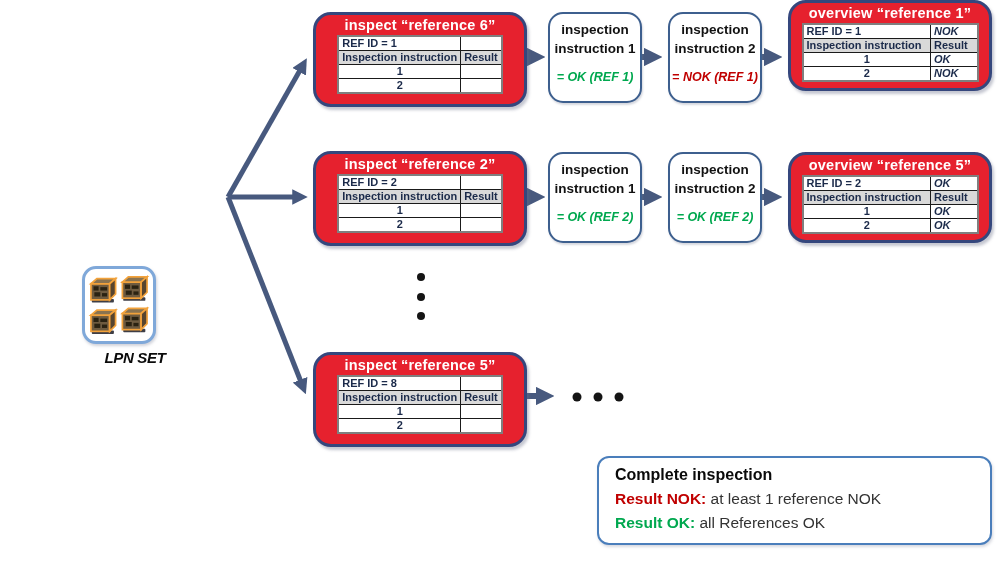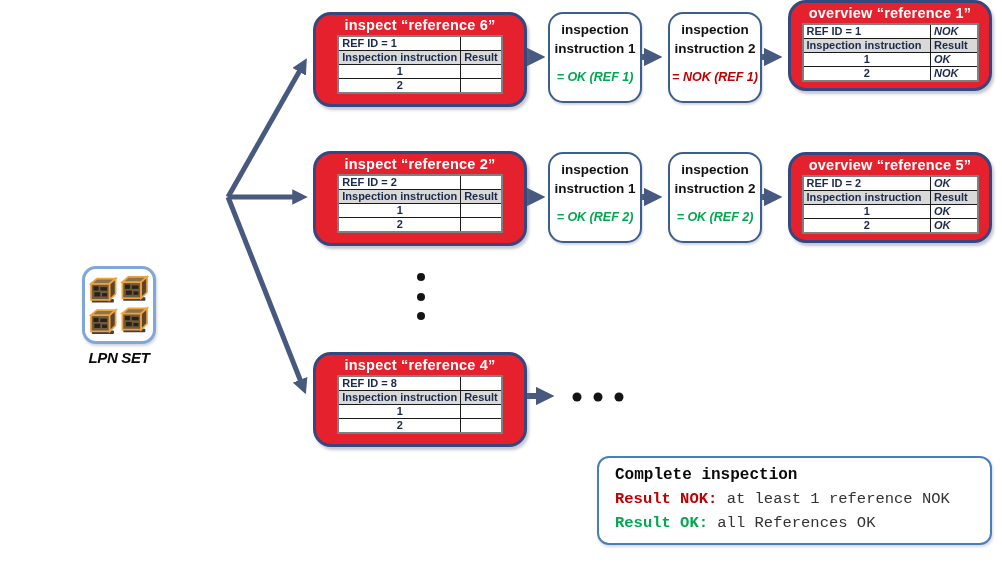--- a/index.html
+++ b/index.html
@@ -55,26 +55,26 @@
   .instr-title{font-size:13.5px;font-weight:700;color:#111;text-align:center;line-height:1.4;margin-top:7px;}
   .instr-status{font-size:12.5px;font-weight:700;font-style:italic;text-align:center;margin-top:11px;white-space:nowrap;}
 
   .st-ok{color:var(--green);}
   .st-nok{color:var(--nok);}
 
   .lpn{position:absolute;left:82px;top:266px;width:74px;height:78px;background:#fff;
        border:3px solid #7FA8D9;border-radius:14px;box-sizing:border-box;
        box-shadow:1px 2px 3px rgba(120,125,150,.35);}
   .lpn svg{width:100%;height:100%;display:block;}
-  .lpn-label{position:absolute;left:68px;top:349px;width:102px;text-align:center;
+  .lpn-label{position:absolute;left:84px;top:349px;width:102px;text-align:center;
              font-size:15px;font-weight:700;font-style:italic;color:#0a0a0a;letter-spacing:-.3px;}
 
   .complete{position:absolute;left:597px;top:456px;width:395px;height:89px;background:#fff;
             border:2px solid #4A7EBB;border-radius:12px;box-sizing:border-box;
-            padding:8px 16px 0;box-shadow:1px 2px 3px rgba(120,125,150,.30);font-family:Liberation Mono, monospace;}
+            padding:8px 16px 0;box-shadow:1px 2px 3px rgba(120,125,150,.30);}
   .c-title{font-size:16px;font-weight:700;color:#0a0a0a;margin-bottom:3px;}
   .c-line{font-size:15.5px;color:#333;line-height:1.55;white-space:nowrap;}
   .c-label{font-weight:700;}
 </style>
 </head>
 <body>
 
 <div class="canvas">
 
   <svg class="arrows" xmlns="http://www.w3.org/2000/svg">
@@ -174,21 +174,21 @@
           </tr>
       <tr>
             <td class="num">2</td>
           <td class="res"></td>
           </tr>
     </tbody>
       </table>
   </div>
 
   <div class="node red insp insp2">
-    <div class="red-title">inspect “reference 4”</div>
+    <div class="red-title">inspect “reference 5”</div>
     <table class="tbl insp-tbl">
       <tbody>
           <tr>
             <td class="c1 refid">REF ID = 8</td>
           <td class="res"></td>
           </tr>
       <tr class="hdr">
             <td>Inspection instruction</td>
           <td>Result</td>
           </tr>

